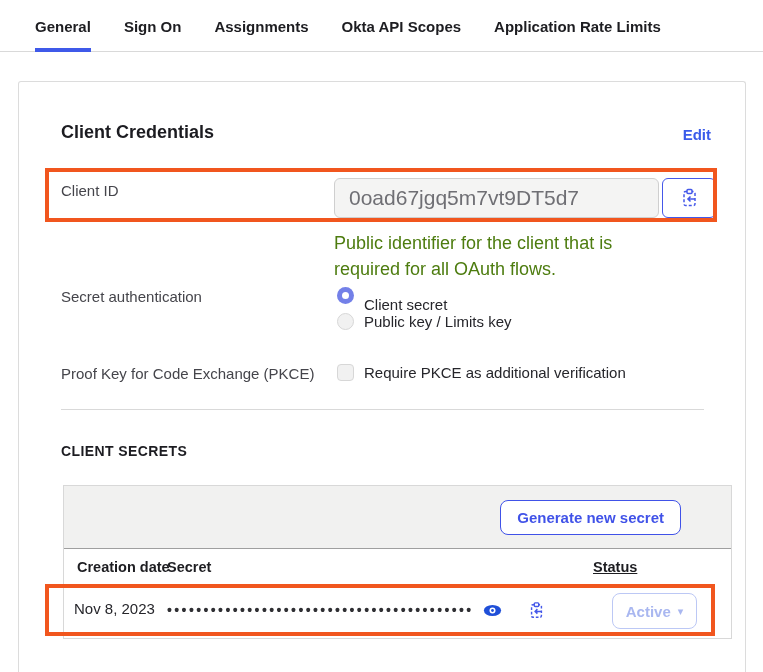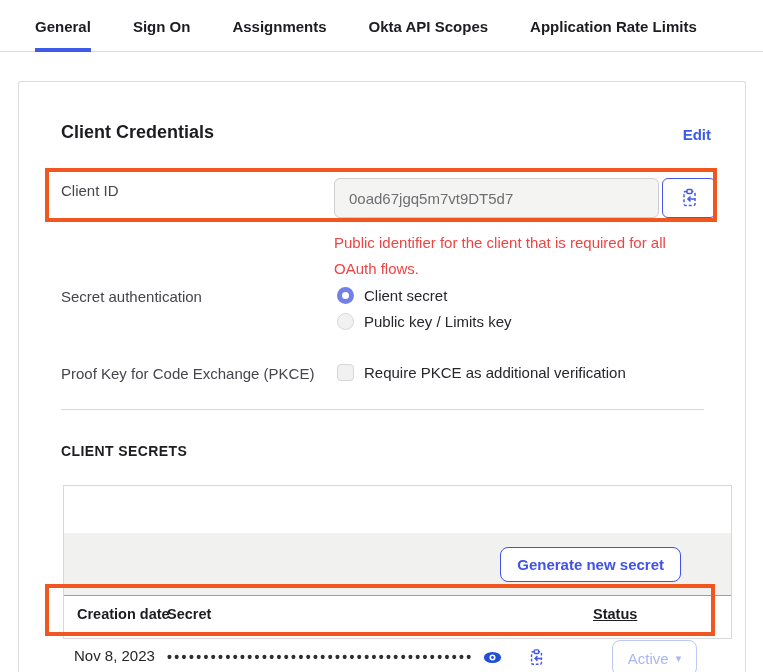--- a/index.html
+++ b/index.html
@@ -2,88 +2,88 @@
 <html><head>
 <meta charset="utf-8">
 <style>
   * { margin:0; padding:0; box-sizing:border-box; }
   html,body { width:763px; height:672px; background:#ffffff;
     font-family:"Liberation Sans", sans-serif; overflow:hidden; position:relative; }
 
   
   .tabbar { position:absolute; left:0; top:0; width:763px; height:52px;
     border-bottom:1px solid #d9d9d9; display:flex; align-items:stretch;
-    padding-left:35px; gap:42px; background:#fff; }
+    padding-left:35px; gap:33px; background:#fff; }
   .tab { display:flex; align-items:center; font-size:15px; font-weight:700;
     color:#1d1d21; cursor:pointer; border-bottom:4px solid transparent;
     padding-top:4px; margin-bottom:-1px; }
   .tab.active { border-bottom-color:#3f59e9; }
 
   
   .card { position:absolute; left:18px; top:81px; width:728px; height:591px;
     background:#fff; border:1px solid #dcdcdc; border-bottom:none;
     border-radius:3px 3px 0 0; }
 
   .card-title { position:absolute; left:42px; top:40px; font-size:18px;
     font-weight:700; color:#1c1c21; }
   .edit-link { position:absolute; right:34px; top:44px; font-size:15px;
     font-weight:700; color:#3a5bea; cursor:pointer; }
 
   .field-label { position:absolute; left:42px; font-size:15px; color:#45454b; }
 
   .id-group { position:absolute; left:315px; top:96px; display:flex; }
   .id-input { width:325px; height:40px; background:#f4f4f3; border:1px solid #cfcfcf;
-    border-radius:6px; font-size:15px; color:#6f6f74; line-height:38px;
+    border-radius:6px; font-size:21px; color:#6f6f74; line-height:38px;
     padding:0 14px; font-family:"Liberation Sans", sans-serif; }
   .copy-btn { width:54px; height:40px; margin-left:3px; background:#fff;
     border:1px solid #4558e9; border-radius:6px; display:flex; align-items:center;
     justify-content:center; cursor:pointer; }
 
   .help-text { position:absolute; left:315px; top:148px; width:345px;
-    font-size:15px; line-height:26px; color:#ef4444; }
+    font-size:18px; line-height:26px; color:#4d7c0f; }
 
   .radio { position:absolute; width:17px; height:17px; border-radius:50%; }
   .radio.sel { background:#7380e8; }
   .radio.sel::after { content:""; position:absolute; left:5px; top:5px; width:7px;
     height:7px; border-radius:50%; background:#fff; }
   .radio.unsel { background:#f1f1f1; border:1px solid #d7d7d7; }
   .checkbox { position:absolute; width:17px; height:17px; border-radius:4px;
     background:#f1f1f1; border:1px solid #d7d7d7; }
   .opt-label { position:absolute; font-size:15px; color:#26262b; }
 
   .divider { position:absolute; left:42px; top:327px; width:643px; height:1px;
     background:#d9d9d9; }
 
   .secrets-heading { position:absolute; left:42px; top:361px; font-size:14px;
     font-weight:700; letter-spacing:.4px; color:#1c1c21; }
 
   
   .table { position:absolute; left:44px; top:403px; width:669px; height:154px;
     border:1px solid #d8d8d8; background:#fff; }
   .toolbar { position:relative; height:63px; background:#f1f1f0;
-    border-bottom:1px solid #9f9f9f;margin-top:47px; }
+    border-bottom:1px solid #9f9f9f; }
   .generate-btn { position:absolute; right:50px; top:14px; height:35px;
     padding:0 16px; background:#fff; border:1px solid #4052e8; border-radius:8px;
     font-size:15px; font-weight:700; color:#4052e8; cursor:pointer;
     font-family:"Liberation Sans", sans-serif; }
   .thead { position:relative; height:34px; }
   .th { position:absolute; top:10px; font-size:14.5px; font-weight:700; color:#1d1d21; }
   .th.c1 { left:13px; } .th.c2 { left:103px; } .th.c3 { left:529px;text-decoration:underline; }
   .trow { position:relative; height:55px; }
   .td-date { position:absolute; left:10px; top:17px; font-size:15px; color:#26262b; }
   .secret-cluster { position:absolute; left:103px; top:0; height:55px;
     display:flex; align-items:center; }
   .dots { font-size:14px; font-weight:700; letter-spacing:2.4px; color:#2f2f33;
     line-height:1; margin-top:-2px; }
   .eye-wrap { margin-left:9px; cursor:pointer; display:flex; align-items:center; }
   .clip-wrap { margin-left:26px; cursor:pointer; display:flex; align-items:center; }
   .status-btn { position:absolute; left:548px; top:10px; width:85px; height:36px;
     background:#fff; border:1px solid #bcc8f5; border-radius:8px; display:flex;
     align-items:center; justify-content:center; gap:7px; cursor:pointer; }
-  .status-btn .lbl { font-size:15px; font-weight:400; color:#a9b7f0; }
+  .status-btn .lbl { font-size:15px; font-weight:700; color:#a9b7f0; }
   .status-btn .caret { font-size:11px; color:#a9b7f0; }
 
   
   .hl { position:absolute; border:4px solid #f1561e; pointer-events:none; z-index:10; }
   .hl-1 { left:45px; top:168px; width:672px; height:54px; }
   .hl-2 { left:45px; top:584px; width:670px; height:52px; }
 </style>
 </head>
 <body>
 
@@ -110,21 +110,21 @@
           <rect x="7" y="1.5" width="5" height="4" rx="1" fill="#ffffff" stroke="#4558e9" stroke-width="1.5"></rect>
           <path d="M15 11 H8 M10.5 8.5 L8 11 L10.5 13.5" fill="none" stroke="#4558e9" stroke-width="1.6"></path>
         </svg>
       </span>
     </button>
   </div>
   <p class="help-text">Public identifier for the client that is required for all OAuth flows.</p>
 
   <div class="field-label" style="top:206px;">Secret authentication</div>
   <div class="radio sel" style="left:318px; top:205px;"></div>
-  <div class="opt-label" style="left:345px; top:205px;">Client secret</div>
+  <div class="opt-label" style="left:345px; top:214px;">Client secret</div>
   <div class="radio unsel" style="left:318px; top:231px;"></div>
   <div class="opt-label" style="left:345px; top:231px;">Public key / Limits key</div>
 
   <div class="field-label" style="top:283px;">Proof Key for Code Exchange (PKCE)</div>
   <div class="checkbox" style="left:318px; top:282px;"></div>
   <div class="opt-label" style="left:345px; top:282px;">Require PKCE as additional verification</div>
 
   <div class="divider"></div>
 
   <h3 class="secrets-heading">CLIENT SECRETS</h3>

